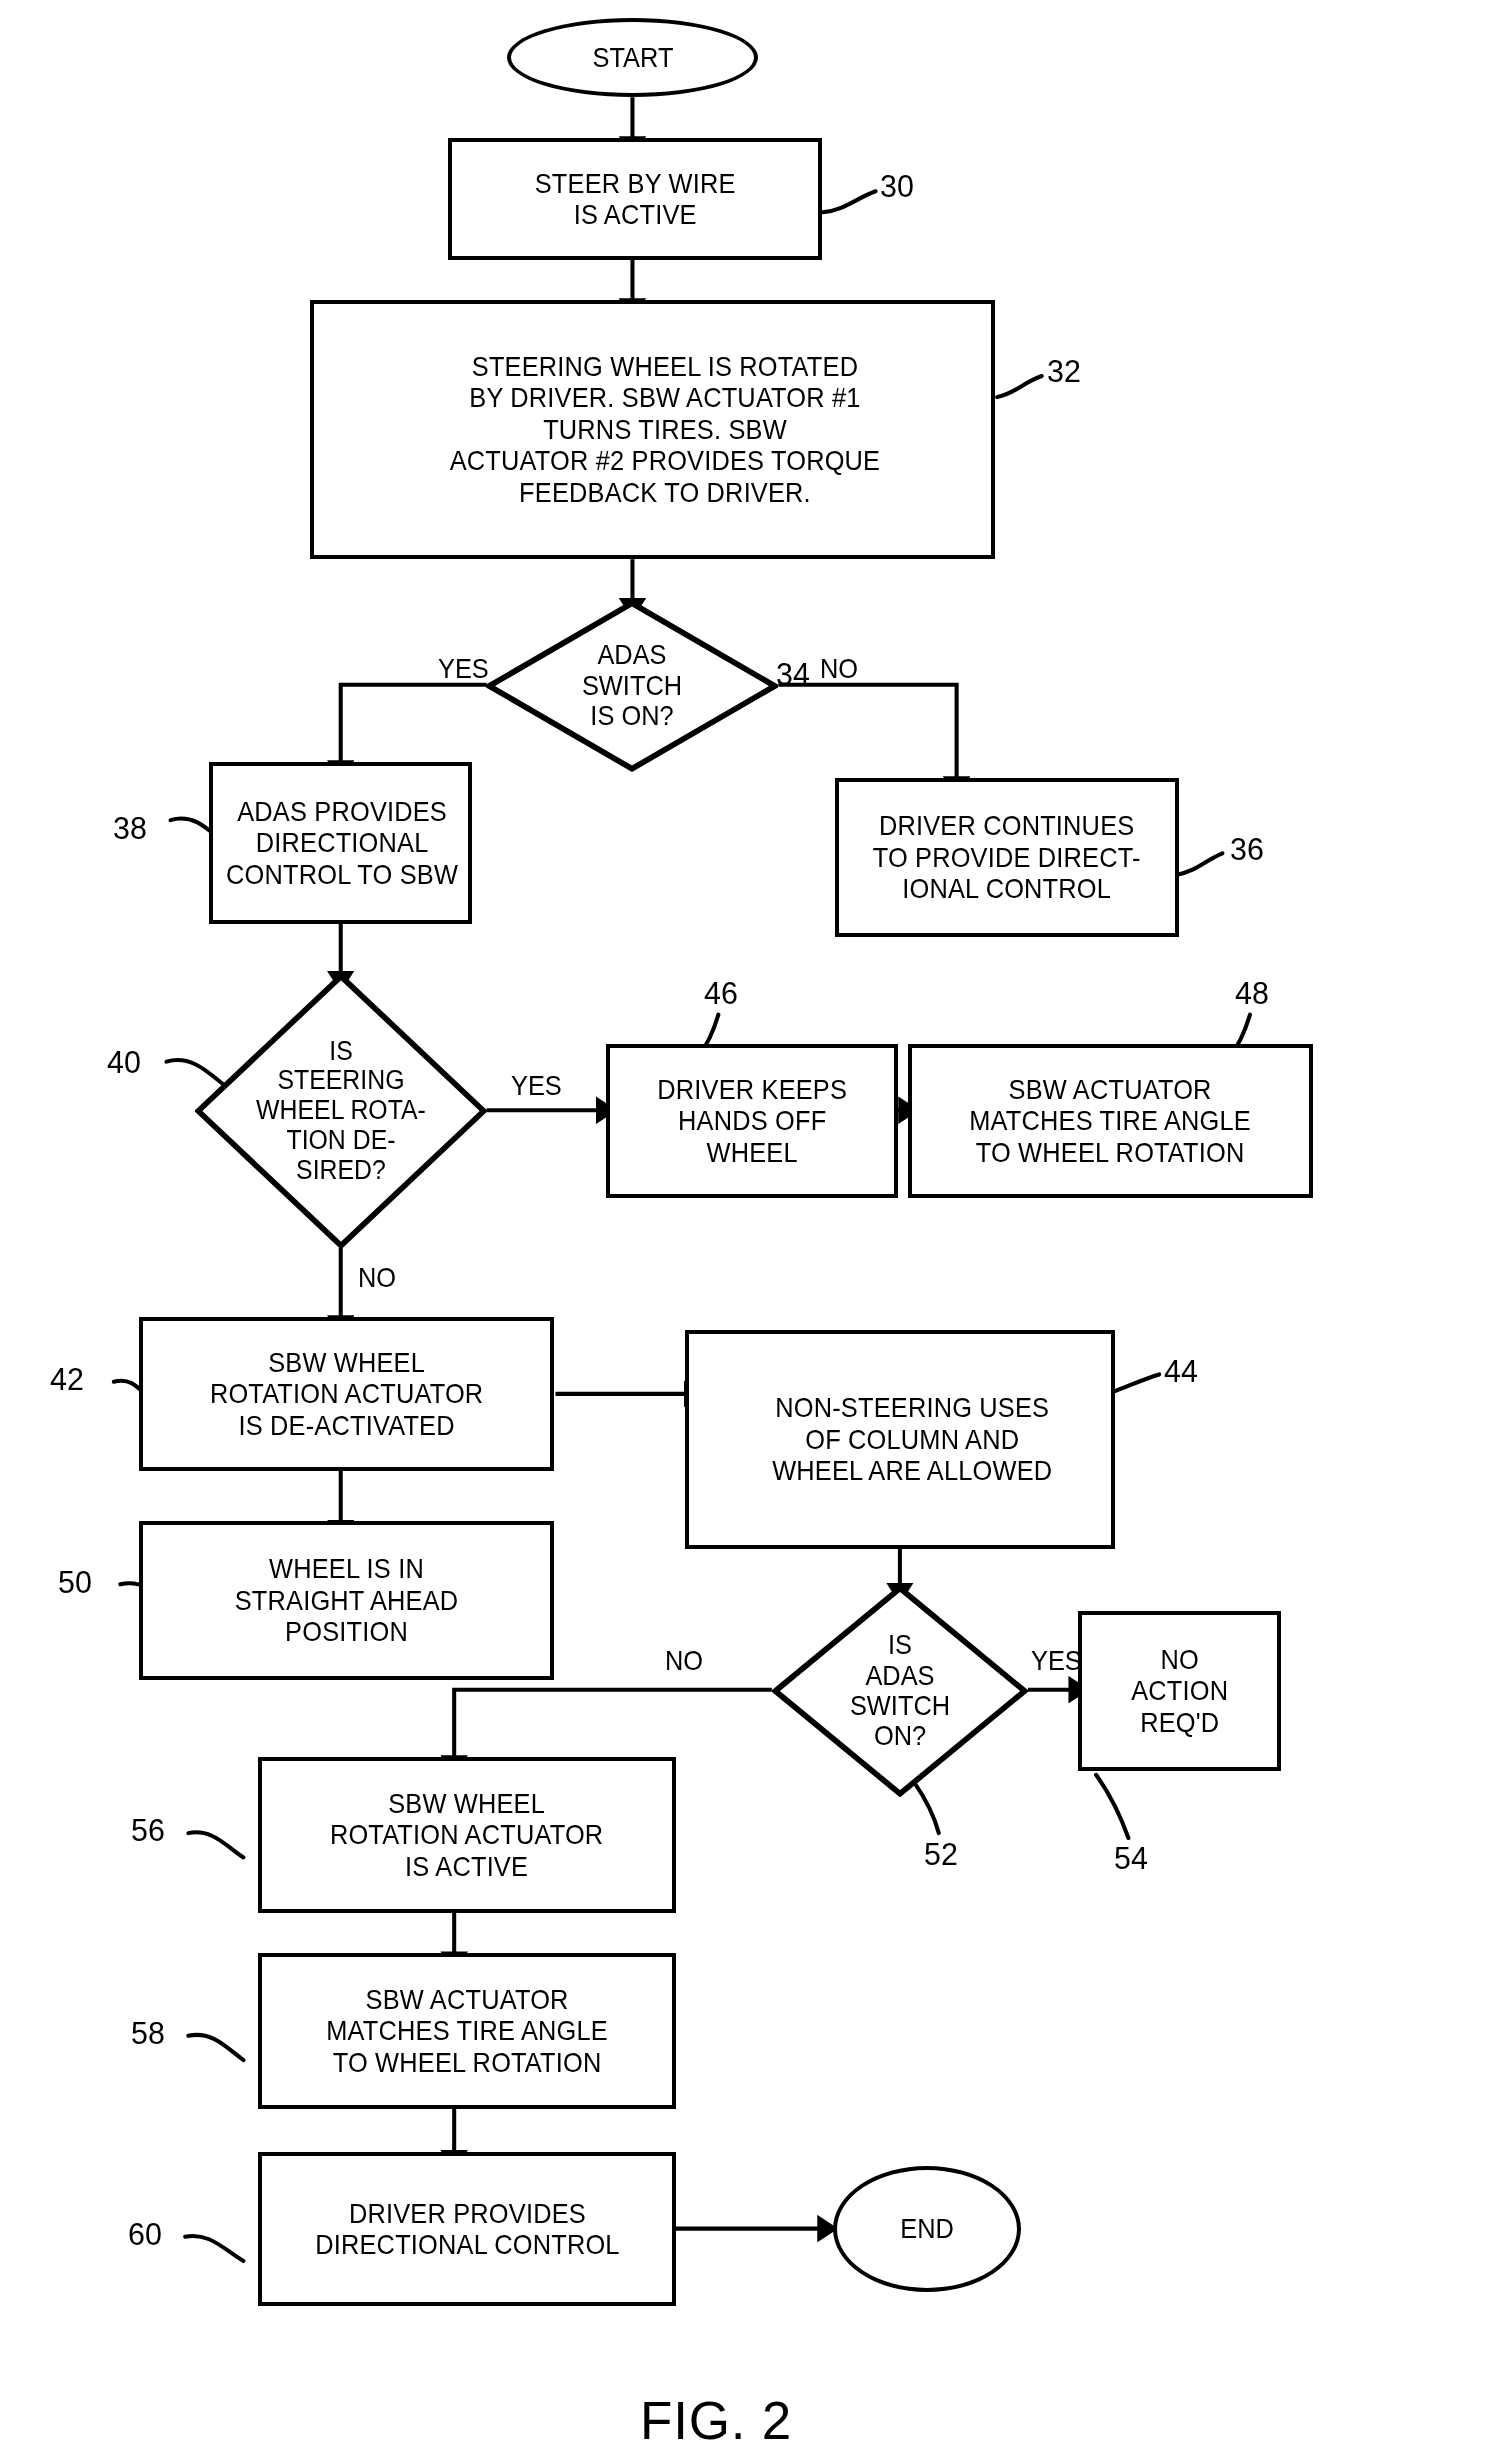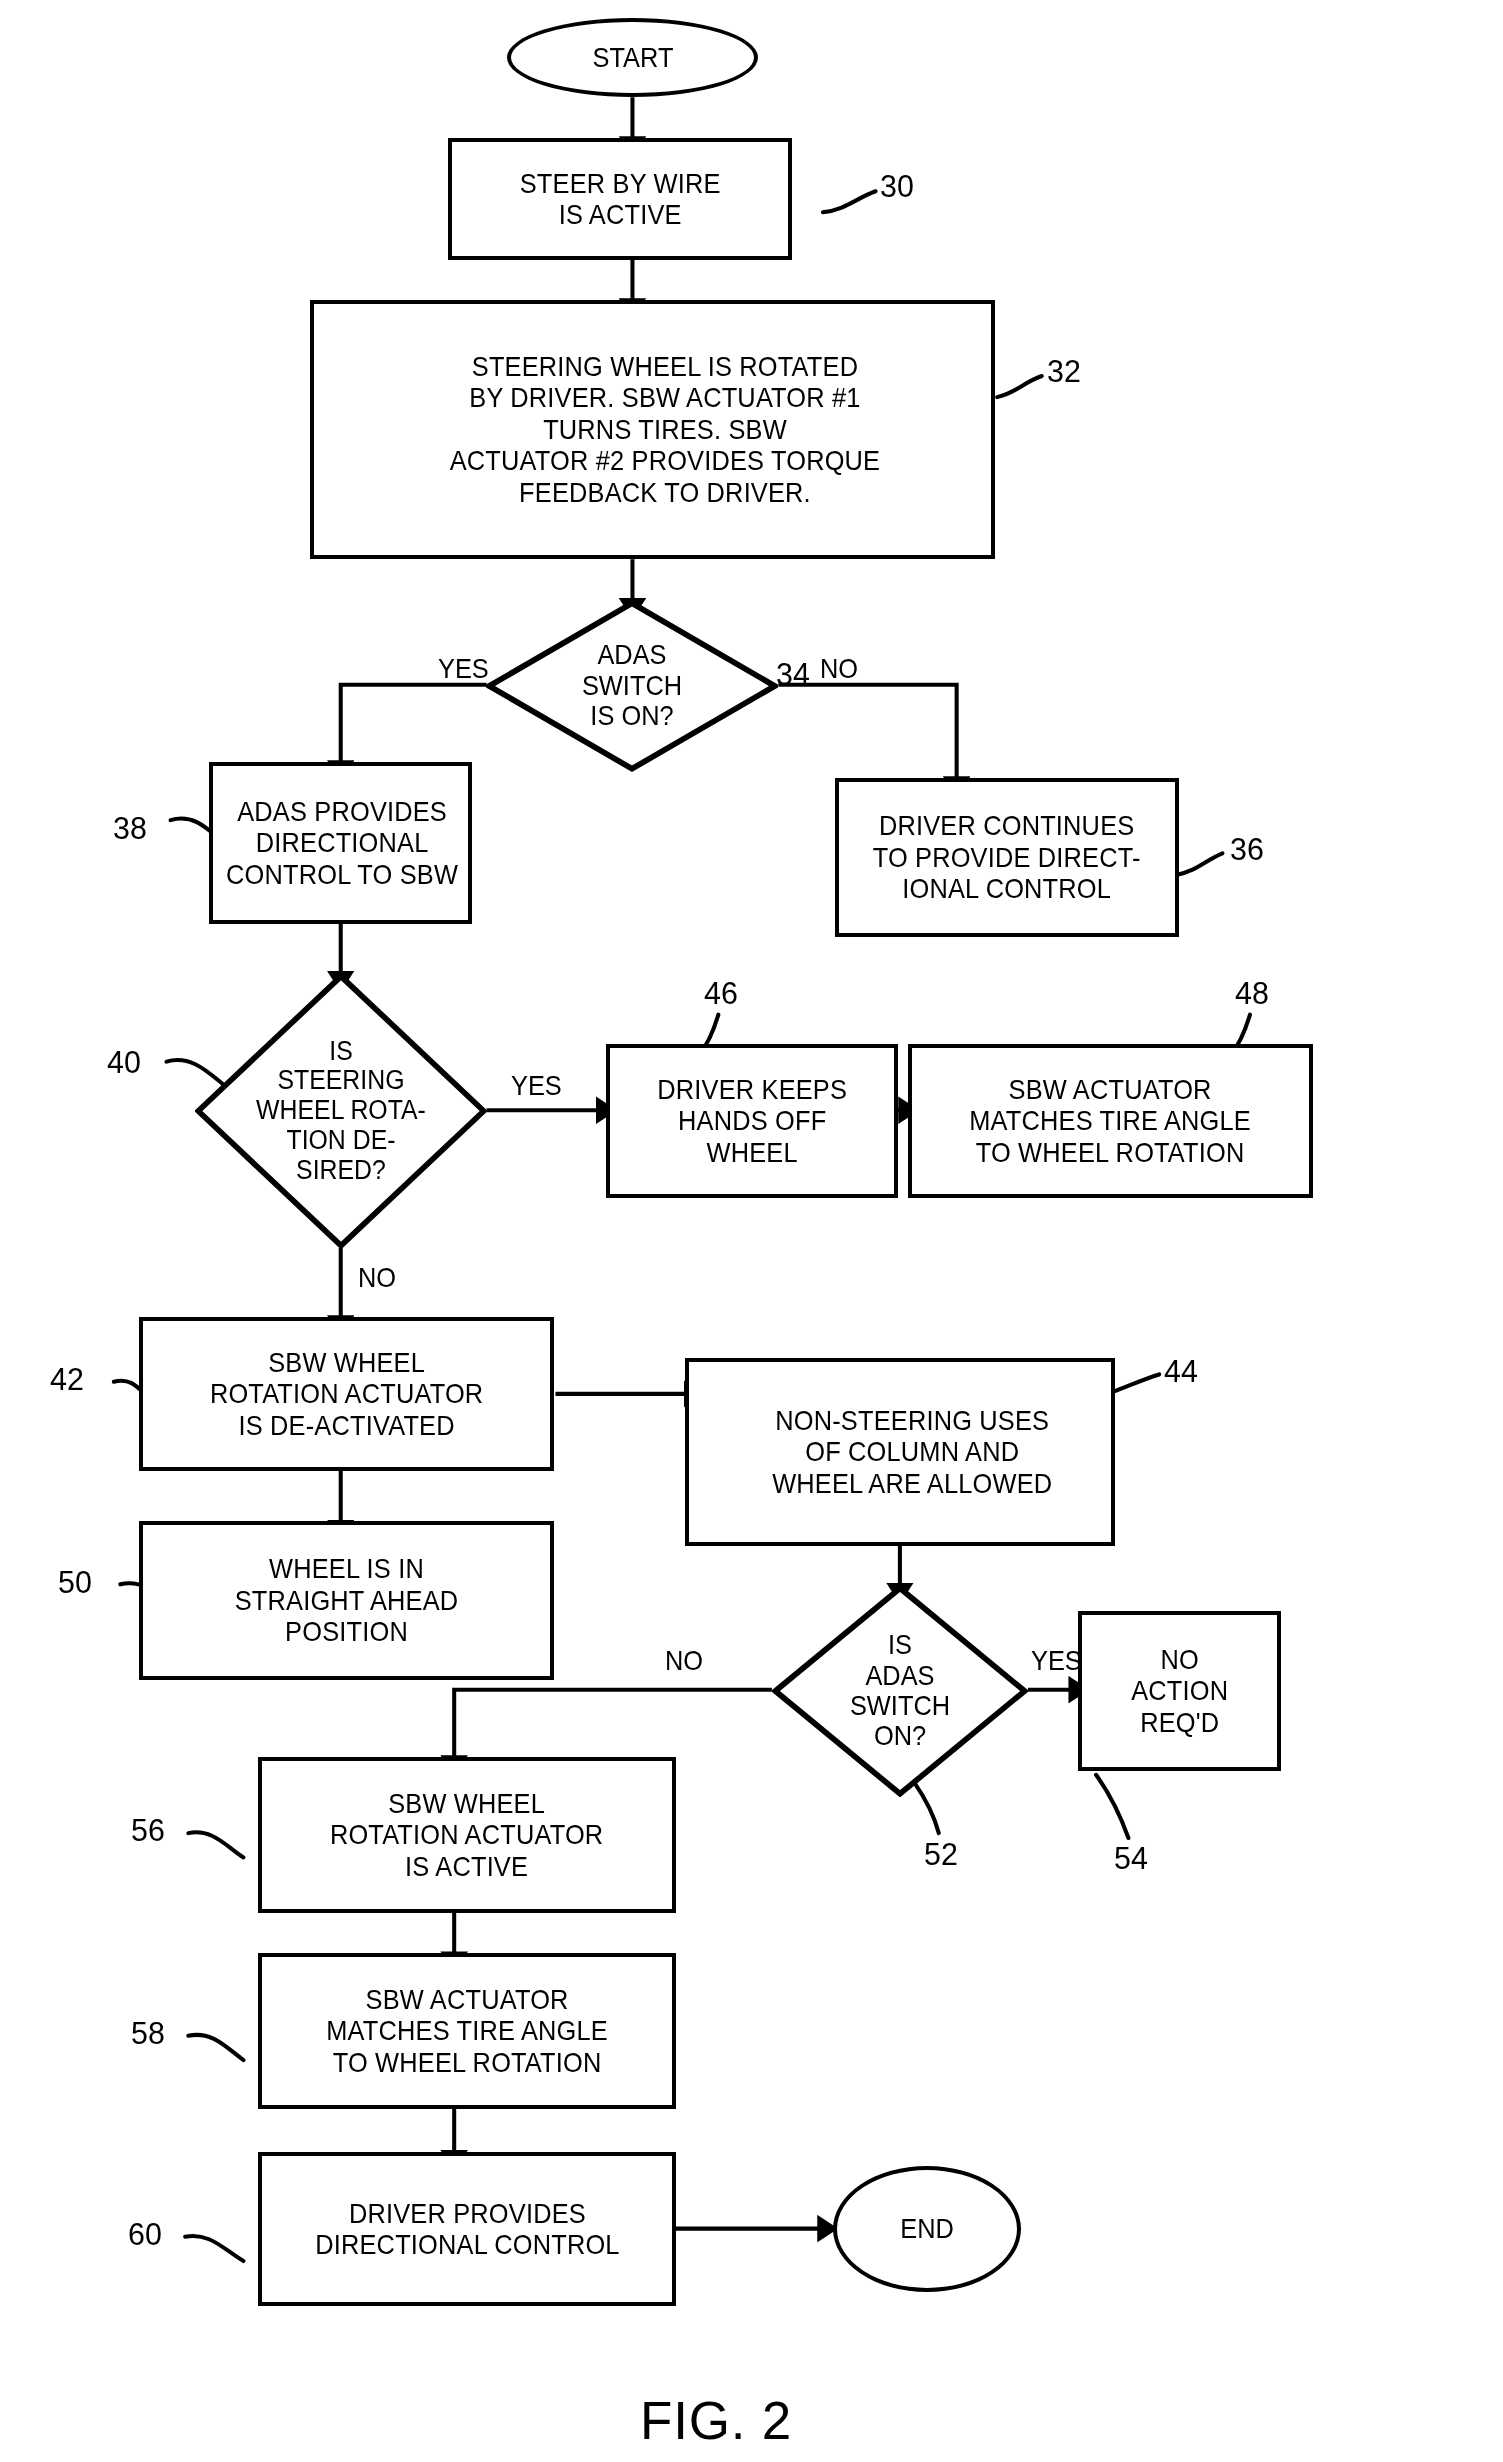--- a/index.html
+++ b/index.html
@@ -130,21 +130,21 @@
   </svg>
 
   <div class="node term" style="left:507px;top:18px;width:251px;height:79px;text-align:right;">
     <span class="txt">START</span>
   </div>
 
   <div class="node term" style="left:833px;top:2166px;width:188px;height:126px;">
     <span class="txt">END</span>
   </div>
 
-  <div class="node box" style="left:448px;top:138px;width:344px;height:122px;">
+  <div class="node box" style="left:448px;top:138px;width:374px;height:122px;">
     <span class="txt">STEER BY WIRE
 IS ACTIVE</span>
   </div>
 
   <div class="node box" style="left:310px;top:300px;width:685px;height:259px;padding-left:24px;">
     <span class="txt">STEERING WHEEL IS ROTATED
 BY DRIVER. SBW ACTUATOR #1
 TURNS TIRES. SBW
 ACTUATOR #2 PROVIDES TORQUE
 FEEDBACK TO DRIVER.</span>
@@ -161,21 +161,21 @@
 DIRECTIONAL
 CONTROL TO SBW</span>
   </div>
 
   <div class="node box" style="left:139px;top:1317px;width:415px;height:154px;">
     <span class="txt">SBW WHEEL
 ROTATION ACTUATOR
 IS DE-ACTIVATED</span>
   </div>
 
-  <div class="node box" style="left:685px;top:1358px;width:430px;height:188px;padding-left:24px;">
+  <div class="node box" style="left:685px;top:1330px;width:430px;height:219px;padding-left:24px;">
     <span class="txt">NON-STEERING USES
 OF COLUMN AND
 WHEEL ARE ALLOWED</span>
   </div>
 
   <div class="node box" style="left:606px;top:1044px;width:292px;height:154px;">
     <span class="txt">DRIVER KEEPS
 HANDS OFF
 WHEEL</span>
   </div>

